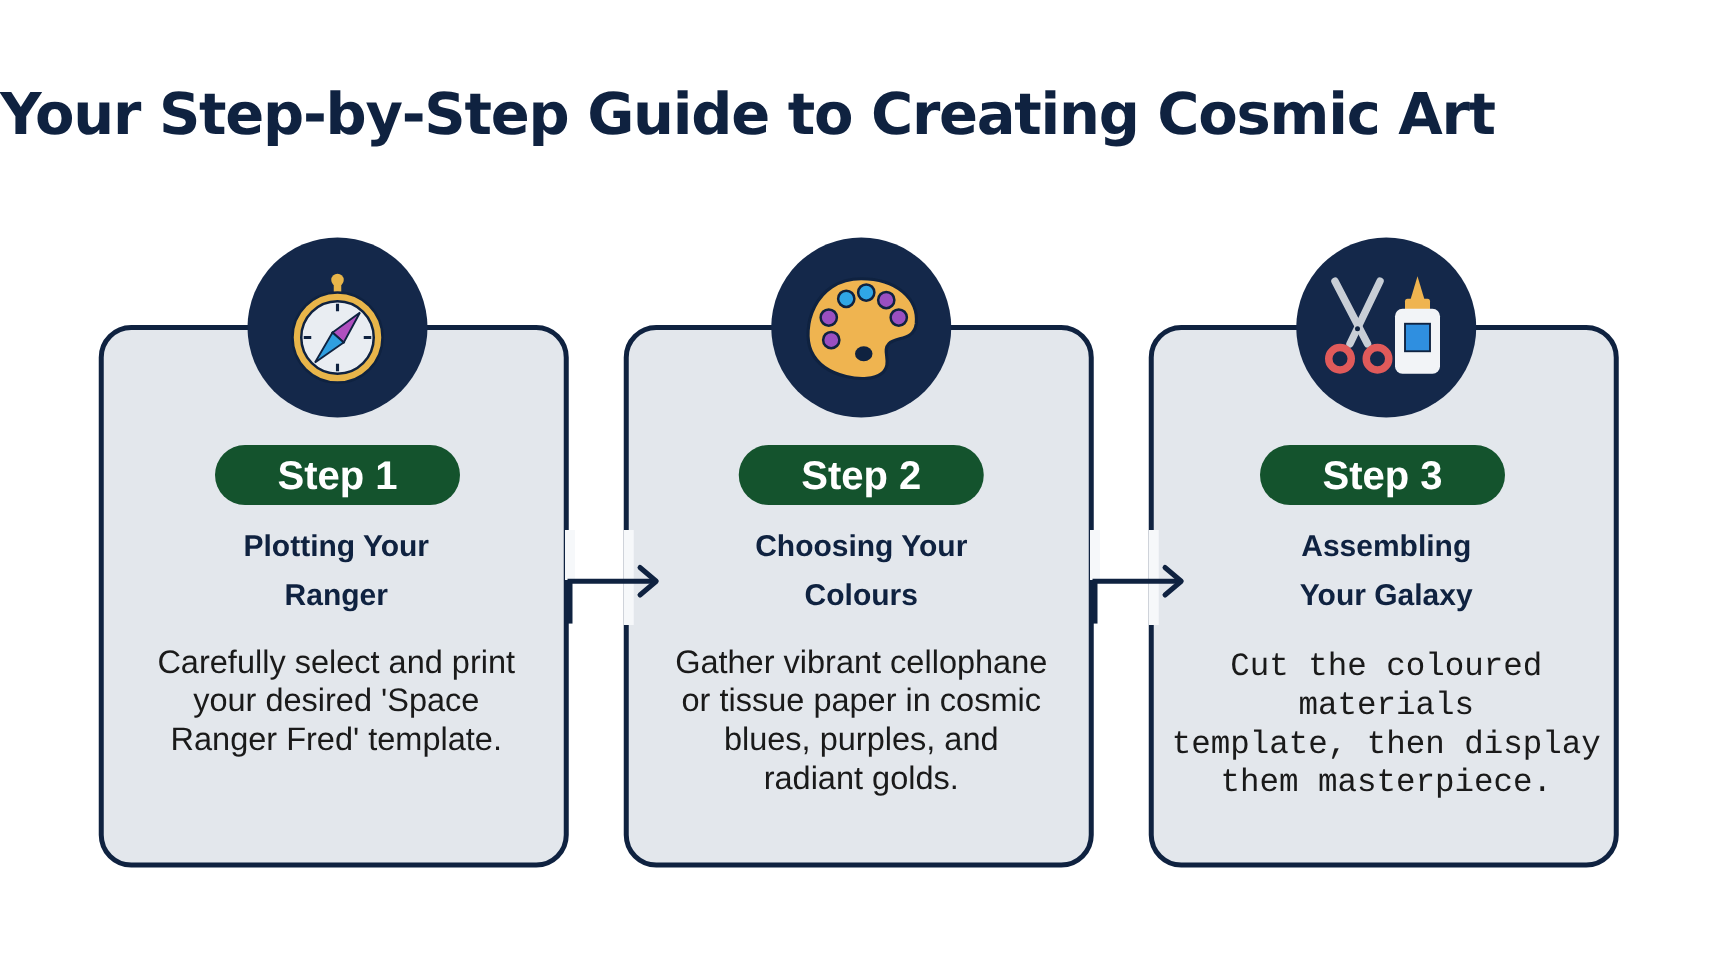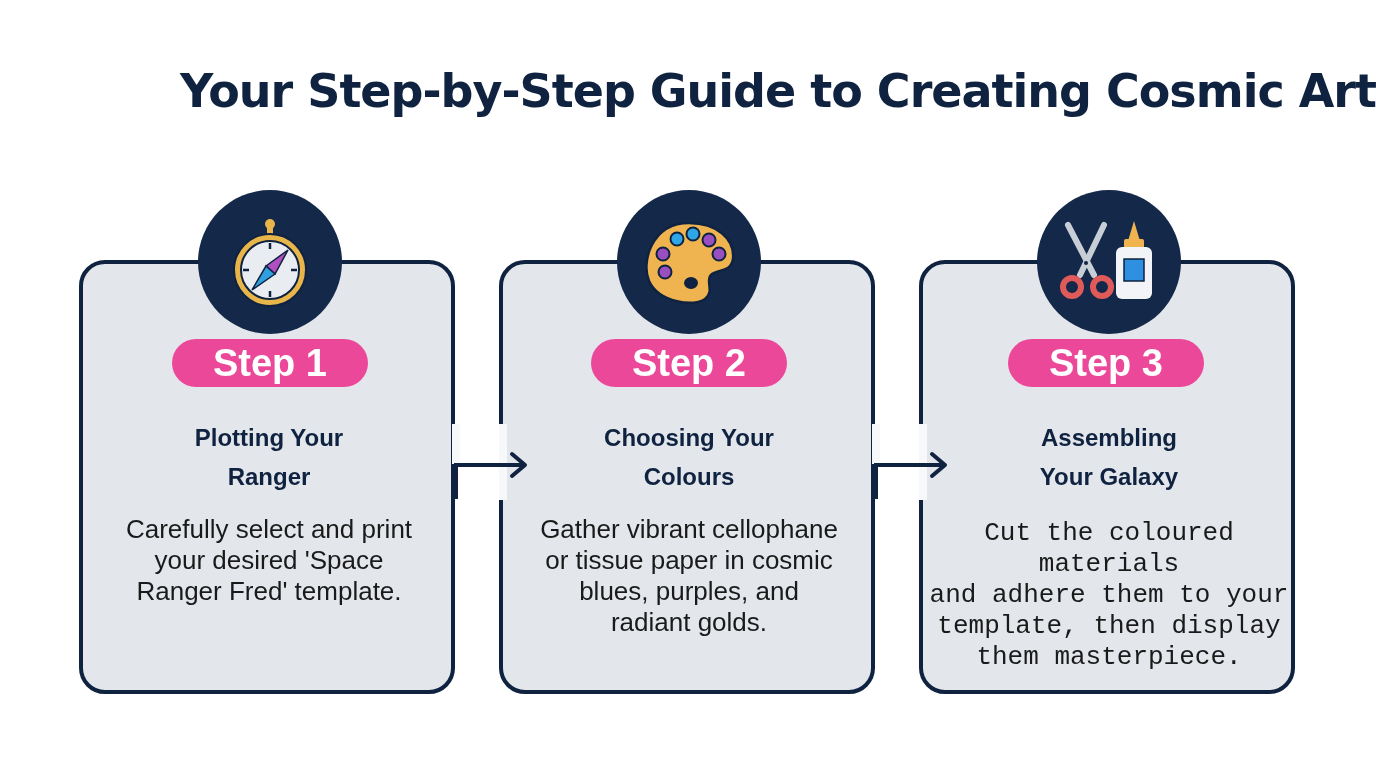--- a/index.html
+++ b/index.html
@@ -1,21 +1,21 @@
 <!DOCTYPE html>
 <html><head>
 <meta charset="utf-8">
 <style>
   html, body { margin:0; padding:0; }
   body { width:1376px; height:768px; background:#ffffff; position:relative; overflow:hidden; font-family:"Liberation Sans", sans-serif; color:#0f2240; }
-  .title { position:absolute; left:0; top:64px; width:1376px; text-align:right; font-family:"DejaVu Sans", sans-serif; font-weight:bold; font-size:46px; letter-spacing:-1px; color:#0f2240; }
+  .title { position:absolute; left:0; top:64px; width:1376px; text-align:left; font-family:"DejaVu Sans", sans-serif; font-weight:bold; font-size:46px; letter-spacing:-1px; color:#0f2240; }
   .card { position:absolute; top:260px; width:376px; height:434px; background:#e3e7ec; border:4px solid #0f2240; border-radius:26px; box-sizing:border-box; }
   .gap { position:absolute; width:8px; background:#f6f8fa; }
   .icon-circle { position:absolute; width:144px; height:144px; border-radius:50%; background:#14284a; top:190px; display:flex; align-items:center; justify-content:center; }
-  .pill { position:absolute; top:339px; width:196px; height:48px; border-radius:24px; background:#ec4899; color:#ffffff; font-weight:bold; font-size:38px; display:flex; align-items:center; justify-content:center; }
+  .pill { position:absolute; top:356px; width:196px; height:48px; border-radius:24px; background:#14532d; color:#ffffff; font-weight:bold; font-size:32px; display:flex; align-items:center; justify-content:center; }
   .heading { position:absolute; top:418px; width:376px; text-align:center; font-weight:bold; font-size:24px; line-height:39px; color:#0f2240; }
   .desc { position:absolute; width:376px; text-align:center; font-size:26px; line-height:31px; color:#1a1a1a; }
   .arrow { position:absolute; top:449px; }
 </style>
 </head>
 <body>
 
 <div class="title">Your Step-by-Step Guide to Creating Cosmic Art</div>
 
 <div class="card" style="left:79px;"></div>
@@ -100,16 +100,15 @@
   <div>Ranger Fred' template.</div>
 </div>
 <div class="desc" style="left:501px; top:514px;">
   <div>Gather vibrant cellophane</div>
   <div>or tissue paper in cosmic</div>
   <div>blues, purples, and</div>
   <div>radiant golds.</div>
 </div>
 <div class="desc" style="left:921px; top:518px;font-family:Liberation Mono, monospace;">
   <div>Cut the coloured materials</div>
-  <div>and adhere them to your</div>
   <div>template, then display</div>
   <div>them masterpiece.</div>
 </div>
 
 </body></html>

